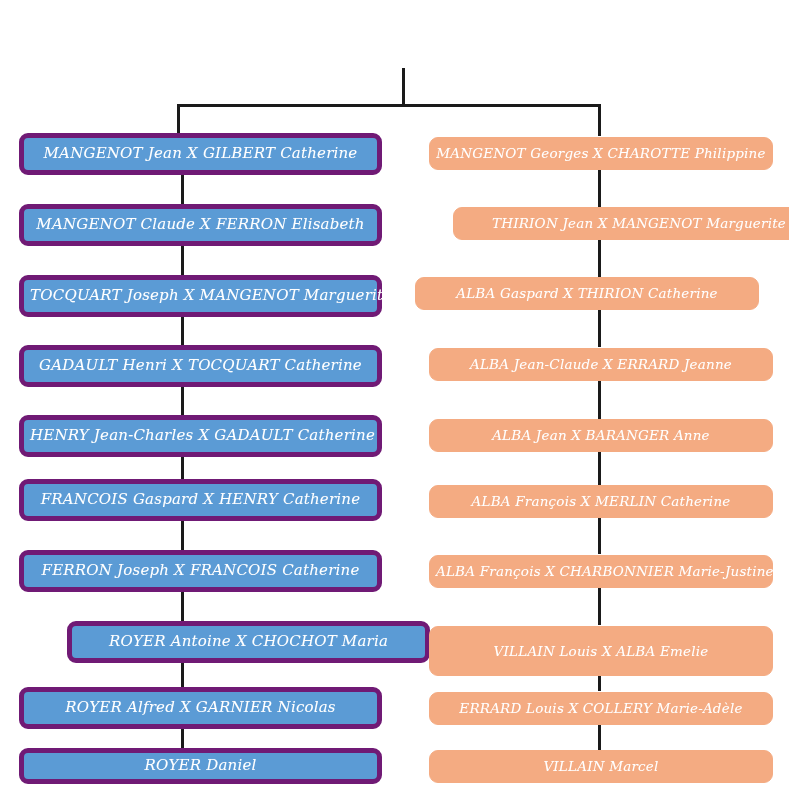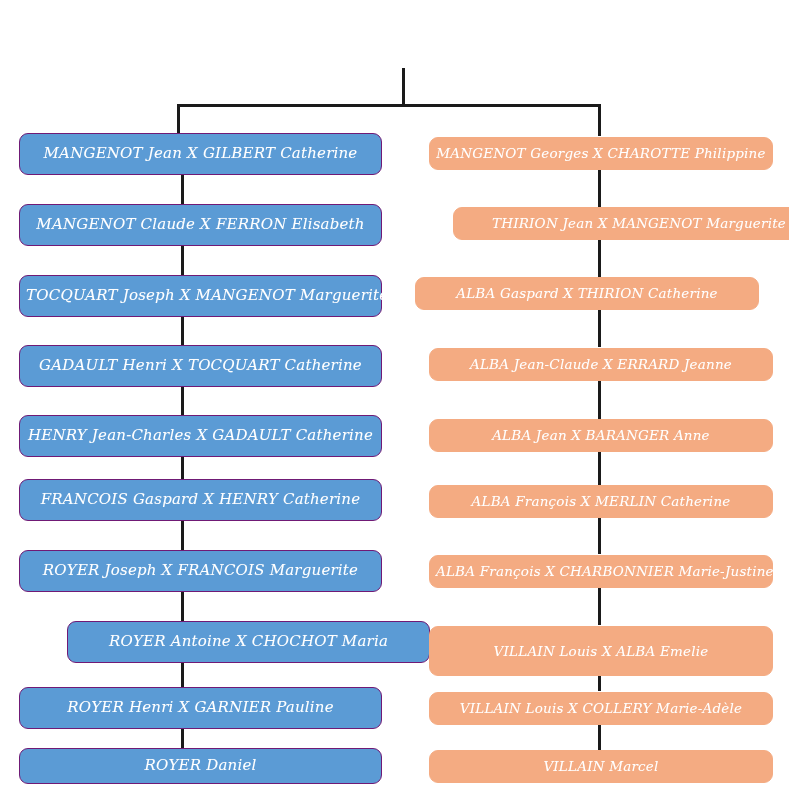--- a/index.html
+++ b/index.html
@@ -46,21 +46,21 @@
   
   .node.root {
     background: #bfd9a8;
     border: 1px solid #bfd9a8;
     font-size: 15.5px;
   }
 
   
   .node.blue {
     background: #5b9bd5;
-    border: 1px solid #701a75;
+    border: 5px solid #701a75;
     font-size: 15px;
   }
 
   
   .node.orange {
     background: #f4ab82;
     border: 1px solid #f4ab82;
     font-size: 13.5px;
   }
 
@@ -104,27 +104,27 @@
     <div class="node blue" style="left:19px; top:345px; width:363px; height:42px;">
       <span class="label">GADAULT Henri X TOCQUART Catherine</span>
     </div>
     <div class="node blue" style="left:19px; top:415px; width:363px; height:42px;">
       <span class="label">HENRY Jean-Charles X GADAULT Catherine</span>
     </div>
     <div class="node blue" style="left:19px; top:479px; width:363px; height:42px;">
       <span class="label">FRANCOIS Gaspard X HENRY Catherine</span>
     </div>
     <div class="node blue" style="left:19px; top:550px; width:363px; height:42px;">
-      <span class="label">ROYER Joseph X FRANCOIS Marguerite</span>
+      <span class="label">FERRON Joseph X FRANCOIS Catherine</span>
     </div>
     <div class="node blue" style="left:19px; top:621px; width:363px; height:42px;margin-left:48px;">
       <span class="label">ROYER Antoine X CHOCHOT Maria</span>
     </div>
     <div class="node blue" style="left:19px; top:687px; width:363px; height:42px;">
-      <span class="label">ROYER Henri X GARNIER Pauline</span>
+      <span class="label">ROYER Alfred X GARNIER Nicolas</span>
     </div>
     <div class="node blue" style="left:19px; top:748px; width:363px; height:36px;">
       <span class="label">ROYER Daniel</span>
     </div>
   </div>
 
   <div>
 
     <div class="conn conn-v" style="left:598px; top:169px; height:38px;"></div>
     <div class="conn conn-v" style="left:598px; top:239px; height:38px;"></div>
@@ -154,20 +154,20 @@
     <div class="node orange" style="left:429px; top:485px; width:344px; height:33px;">
       <span class="label">ALBA François  X MERLIN Catherine</span>
     </div>
     <div class="node orange" style="left:429px; top:555px; width:344px; height:33px;">
       <span class="label">ALBA François  X CHARBONNIER Marie-Justine</span>
     </div>
     <div class="node orange" style="left:429px; top:626px; width:344px; height:50px;">
       <span class="label">VILLAIN Louis  X ALBA Emelie</span>
     </div>
     <div class="node orange" style="left:429px; top:692px; width:344px; height:33px;">
-      <span class="label">VILLAIN Louis  X COLLERY Marie-Adèle</span>
+      <span class="label">ERRARD Louis  X COLLERY Marie-Adèle</span>
     </div>
     <div class="node orange" style="left:429px; top:750px; width:344px; height:33px;">
       <span class="label">VILLAIN Marcel</span>
     </div>
   </div>
 
 </div>
 
 </body></html>

